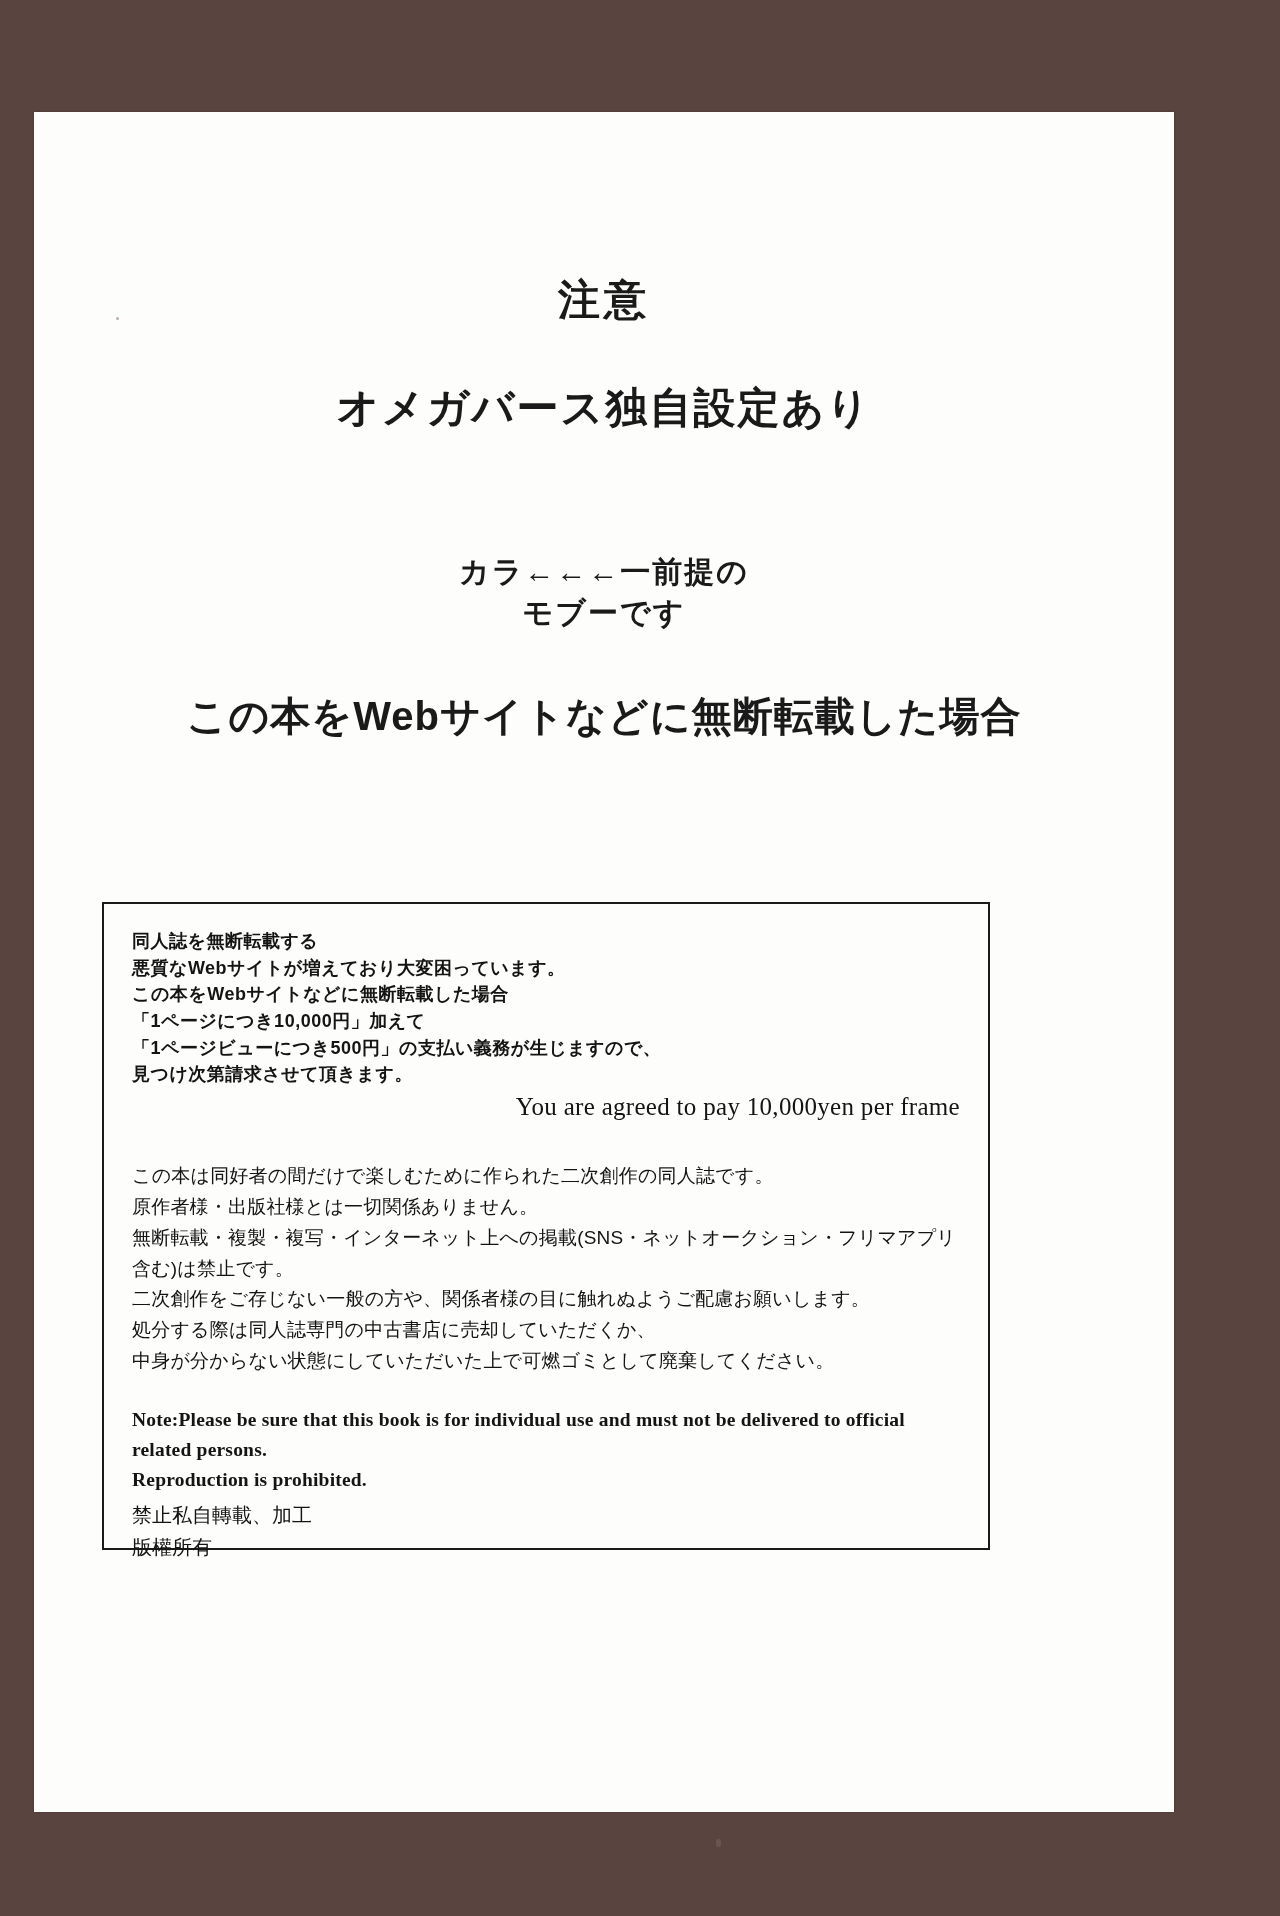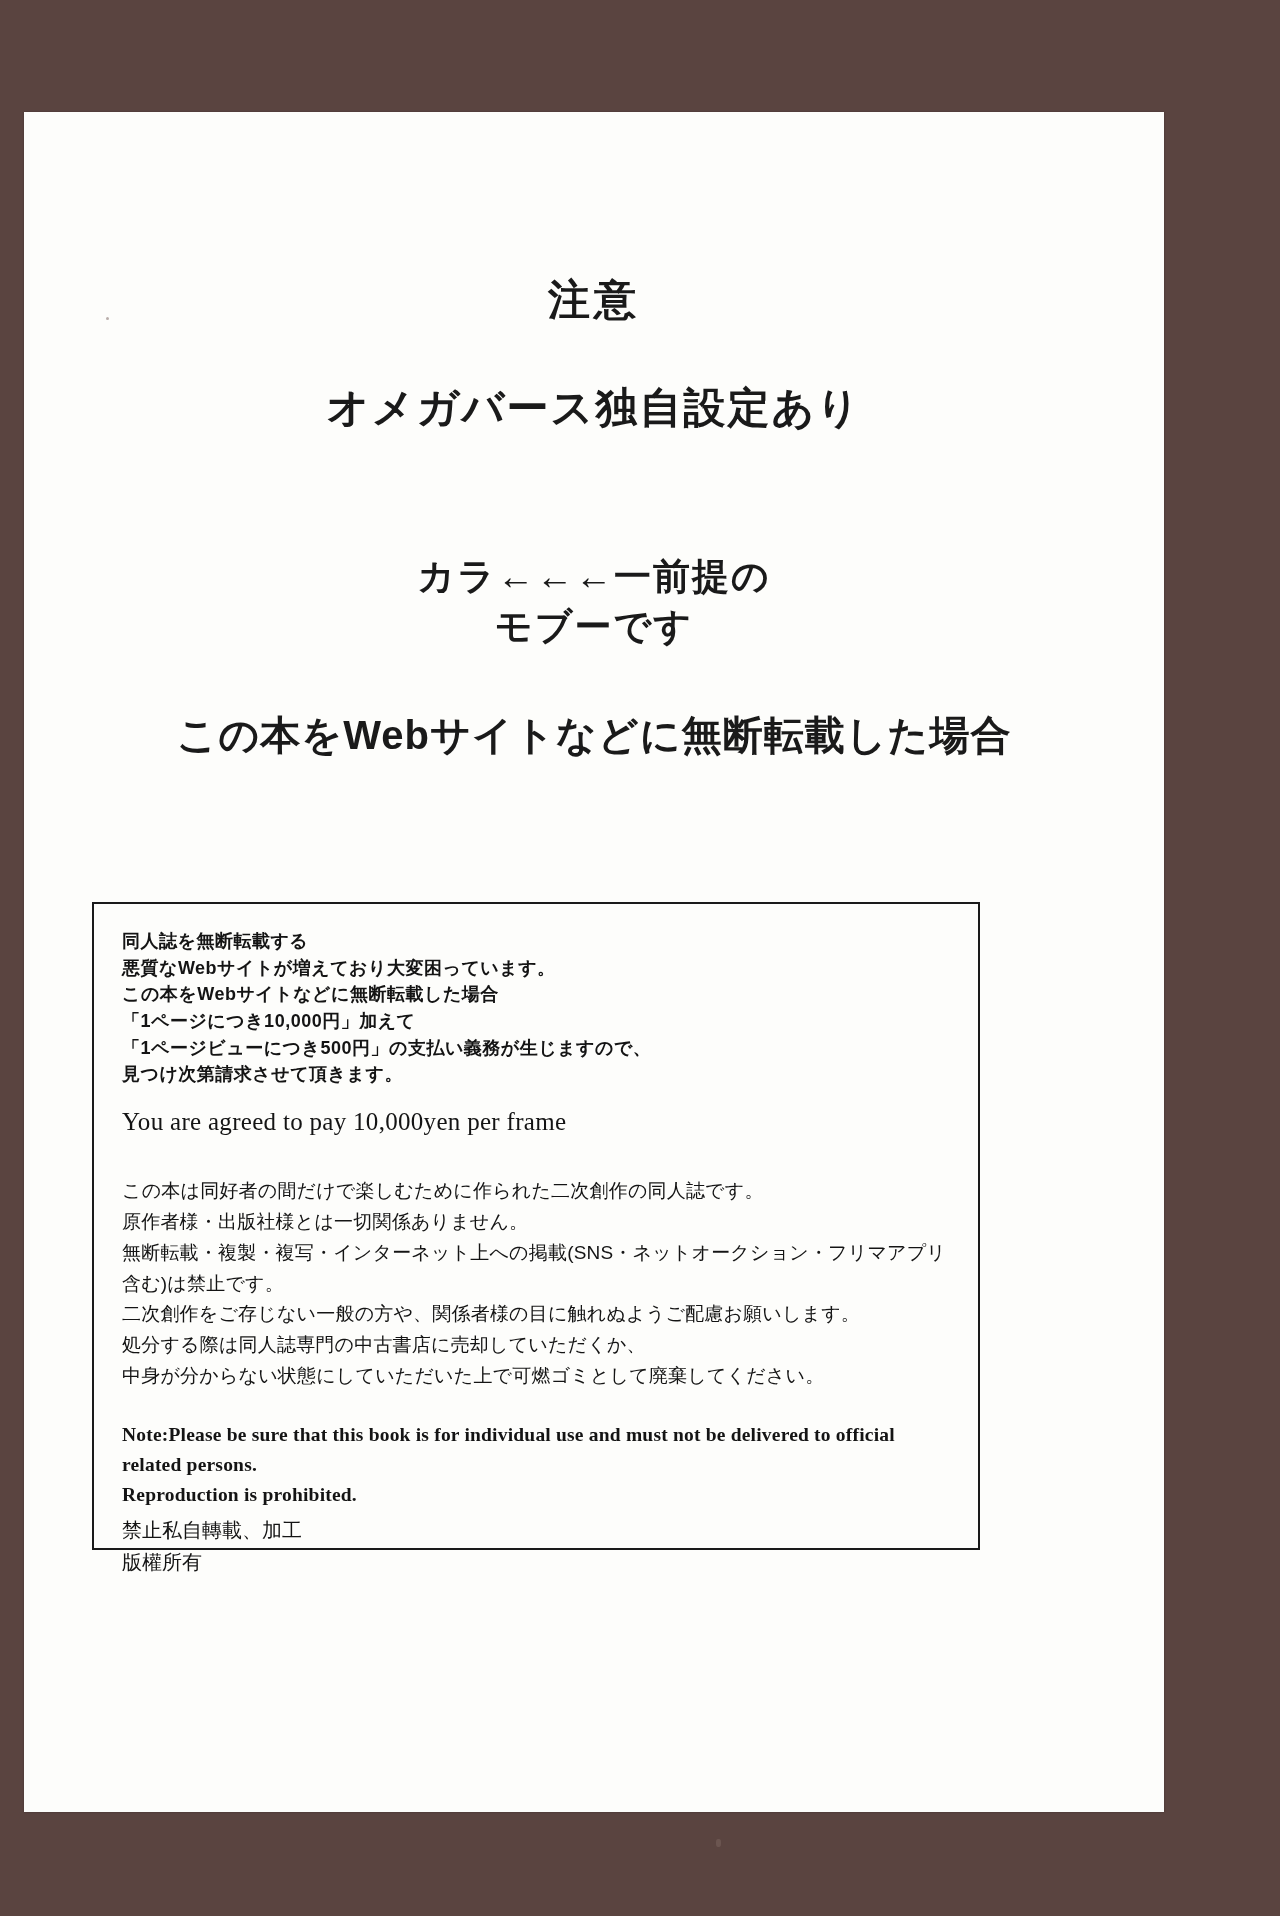--- a/index.html
+++ b/index.html
@@ -8,21 +8,21 @@
   }
   body {
     width: 1280px;
     height: 1916px;
     background: #5a4440;
     font-family: "Liberation Sans", sans-serif;
     overflow: hidden;
   }
   .page {
     position: absolute;
-    left: 24px;
+    left: 34px;
     top: 112px;
     width: 1140px;
     height: 1700px;
     background: #fdfdfb;
     box-shadow: 0 0 2px rgba(0,0,0,0.25);
   }
   .notice-block {
     position: absolute;
     left: 0;
     top: 160px;
@@ -36,21 +36,21 @@
     letter-spacing: 4px;
     margin-bottom: 52px;
   }
   .notice-sub {
     font-size: 42px;
     font-weight: bold;
     letter-spacing: 2px;
     margin-bottom: 116px;
   }
   .notice-line3 {
-    font-size: 37px;
+    font-size: 30px;
     font-weight: bold;
     letter-spacing: 2px;
     line-height: 1.35;
     margin-bottom: 56px;
   }
   .notice-line4 {
     font-size: 40px;
     font-weight: bold;
     letter-spacing: 1px;
   }
@@ -70,22 +70,23 @@
   .warn-jp {
     font-size: 18px;
     font-weight: bold;
     line-height: 1.48;
     letter-spacing: 0.5px;
   }
   .warn-en1 {
     font-family: "Liberation Serif", serif;
     font-size: 25px;
     line-height: 1.5;
-    margin-top: 15px;
+    margin-top: 0;
     letter-spacing: 0.3px;
+    text-align: right;
   }
   .warn-en2 {
     font-family: "Liberation Serif", serif;
     font-size: 25px;
     line-height: 1.5;
     margin-top: 14px;
     letter-spacing: 0.3px;
   }
   .warn-small {
     font-size: 19px;

